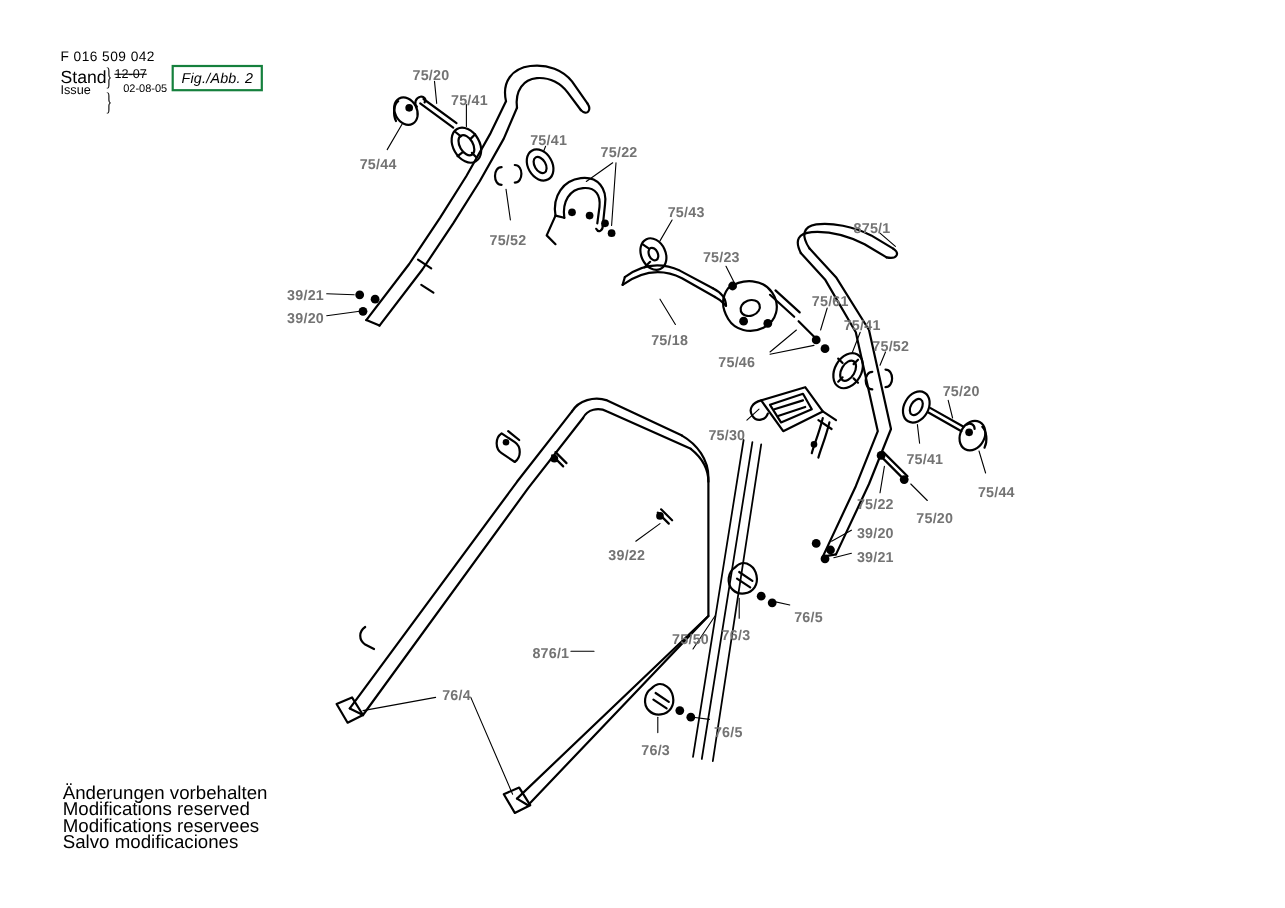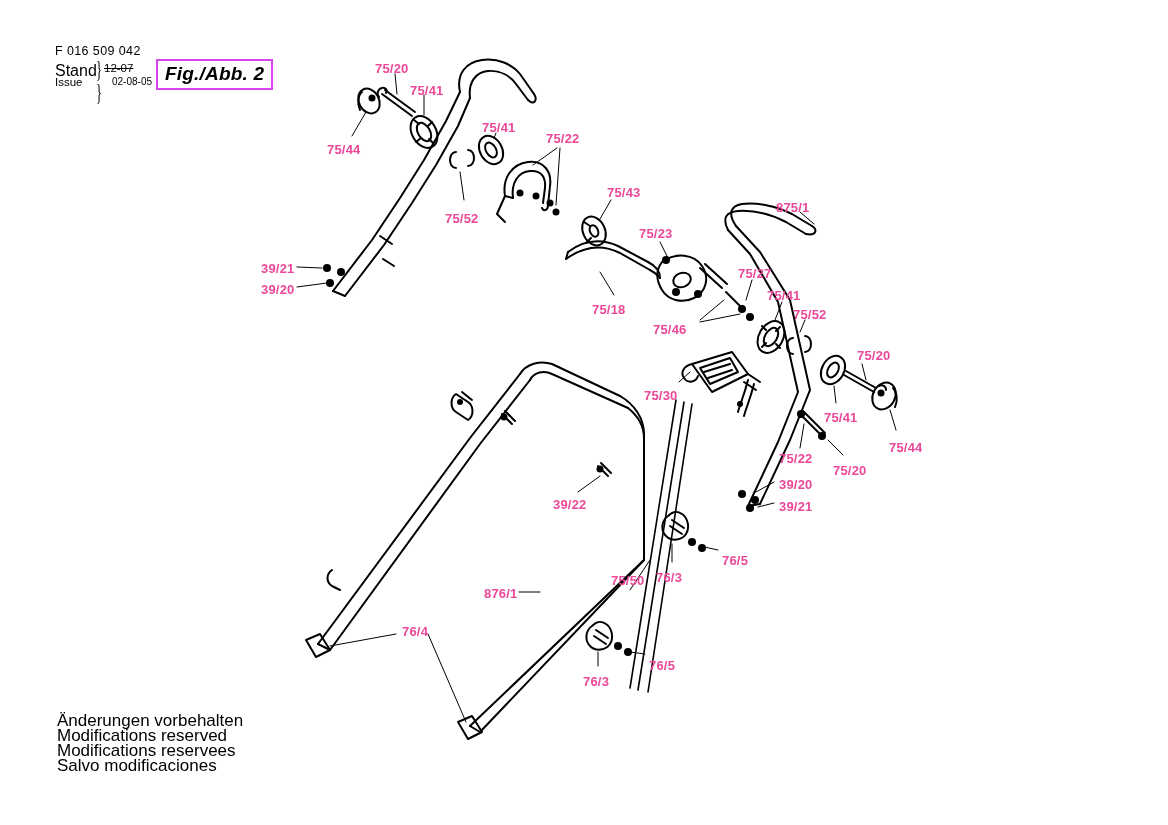--- a/index.html
+++ b/index.html
@@ -57,43 +57,43 @@
   #date-issue {
     left: 97px;
     top: 76px;
     font-size: 10px;
     margin-left: 15px;
   }
   #fig-box {
     position: absolute;
     left: 156px;
     top: 59px;
-    border: 2px solid #d946ef;
+    border: 2px solid #15803d;
     padding: 2px 7px 3px 7px;
-    font-size: 19px;
-    font-weight: bold;
+    font-size: 13px;
+    font-weight: normal;
     font-style: italic;
     font-family: "Liberation Sans", sans-serif;
     letter-spacing: 0.2px;
   }
   #footer {
     position: absolute;
     left: 57px;
     top: 713px;
     font-size: 17px;
     line-height: 15px;
     color: #000;
   }
   #footer div { white-space: nowrap; }
 
   .lbl {
     position: absolute;
     font-size: 13px;
     font-weight: bold;
-    color: #ec4899;
+    color: #737373;
     white-space: nowrap;
     letter-spacing: 0.2px;
   }
   svg#art {
     position: absolute;
     left: 0;
     top: 0;
     width: 1168px;
     height: 825px;
   }
@@ -391,21 +391,21 @@
   <div class="lbl" style="left:482px; top:120px;">75/41</div>
   <div class="lbl" style="left:546px; top:131px;">75/22</div>
   <div class="lbl" style="left:445px; top:211px;">75/52</div>
   <div class="lbl" style="left:607px; top:185px;">75/43</div>
   <div class="lbl" style="left:639px; top:226px;">75/23</div>
   <div class="lbl" style="left:776px; top:200px;">875/1</div>
   <div class="lbl" style="left:261px; top:261px;">39/21</div>
   <div class="lbl" style="left:261px; top:282px;">39/20</div>
   <div class="lbl" style="left:592px; top:302px;">75/18</div>
   <div class="lbl" style="left:653px; top:322px;">75/46</div>
-  <div class="lbl" style="left:738px; top:266px;">75/27</div>
+  <div class="lbl" style="left:738px; top:266px;">75/61</div>
   <div class="lbl" style="left:767px; top:288px;">75/41</div>
   <div class="lbl" style="left:793px; top:307px;">75/52</div>
   <div class="lbl" style="left:857px; top:348px;">75/20</div>
   <div class="lbl" style="left:824px; top:410px;">75/41</div>
   <div class="lbl" style="left:889px; top:440px;">75/44</div>
   <div class="lbl" style="left:644px; top:388px;">75/30</div>
   <div class="lbl" style="left:779px; top:451px;">75/22</div>
   <div class="lbl" style="left:833px; top:463px;">75/20</div>
   <div class="lbl" style="left:779px; top:477px;">39/20</div>
   <div class="lbl" style="left:779px; top:499px;">39/21</div>

